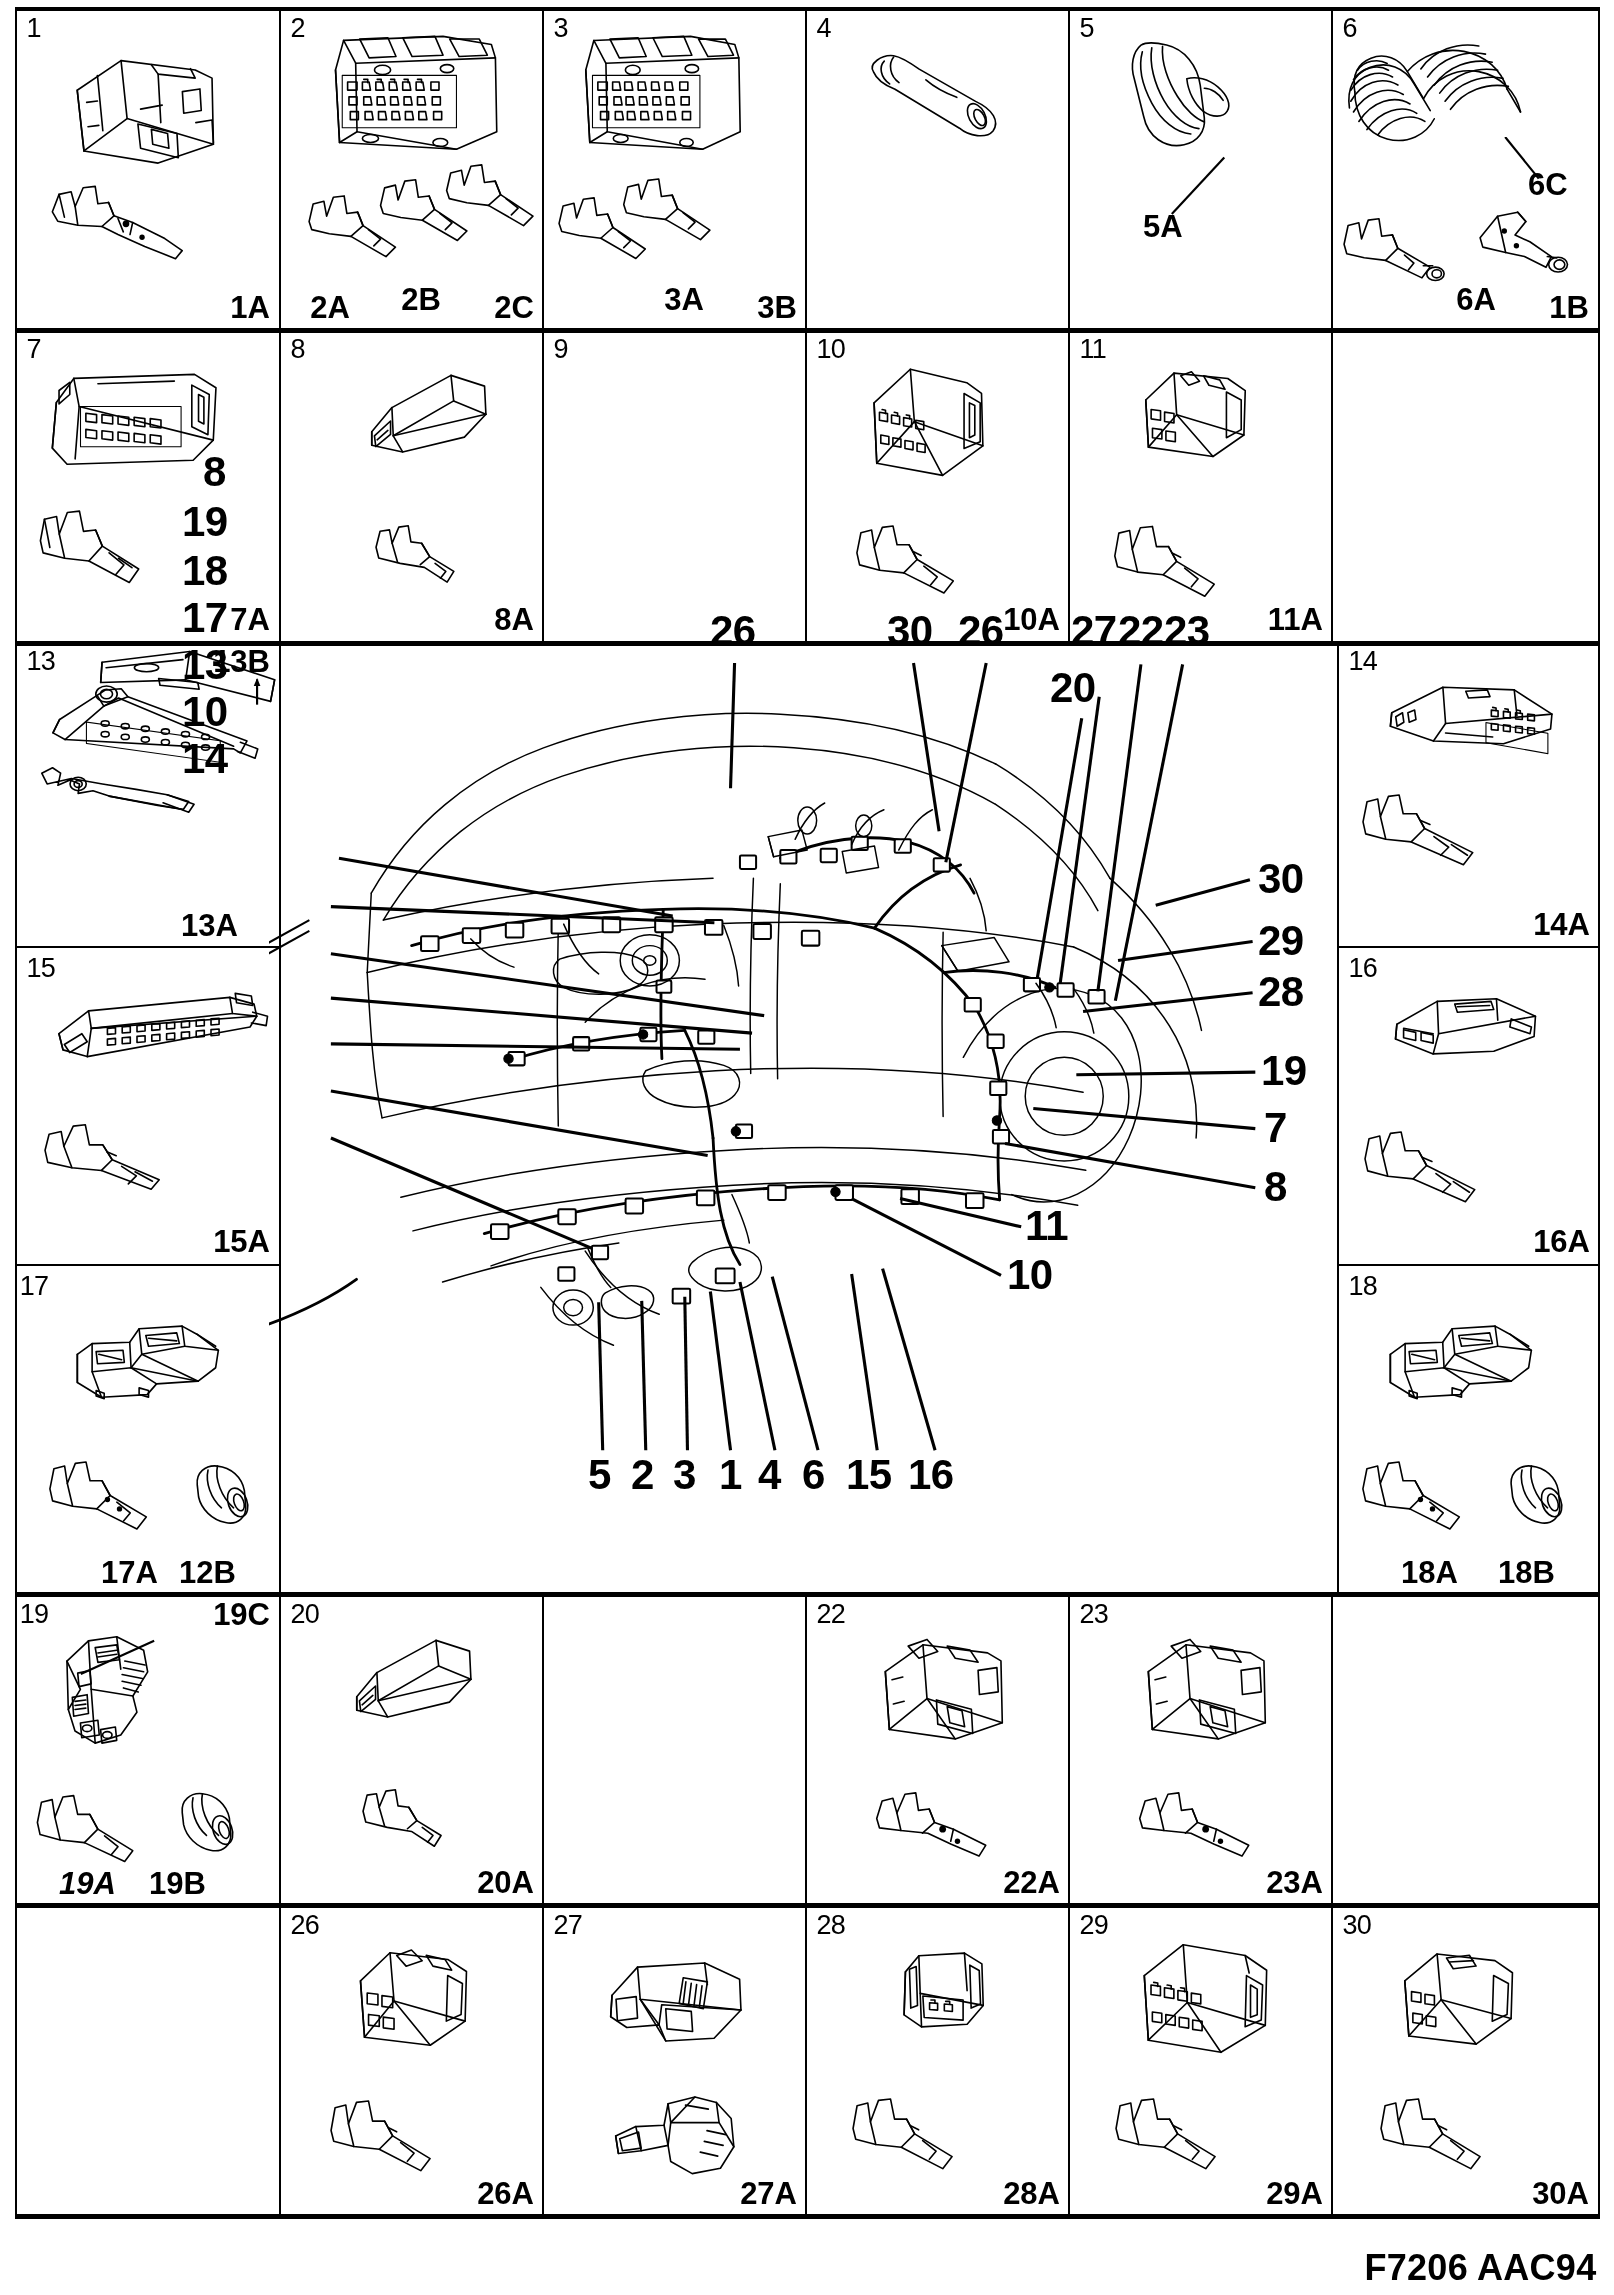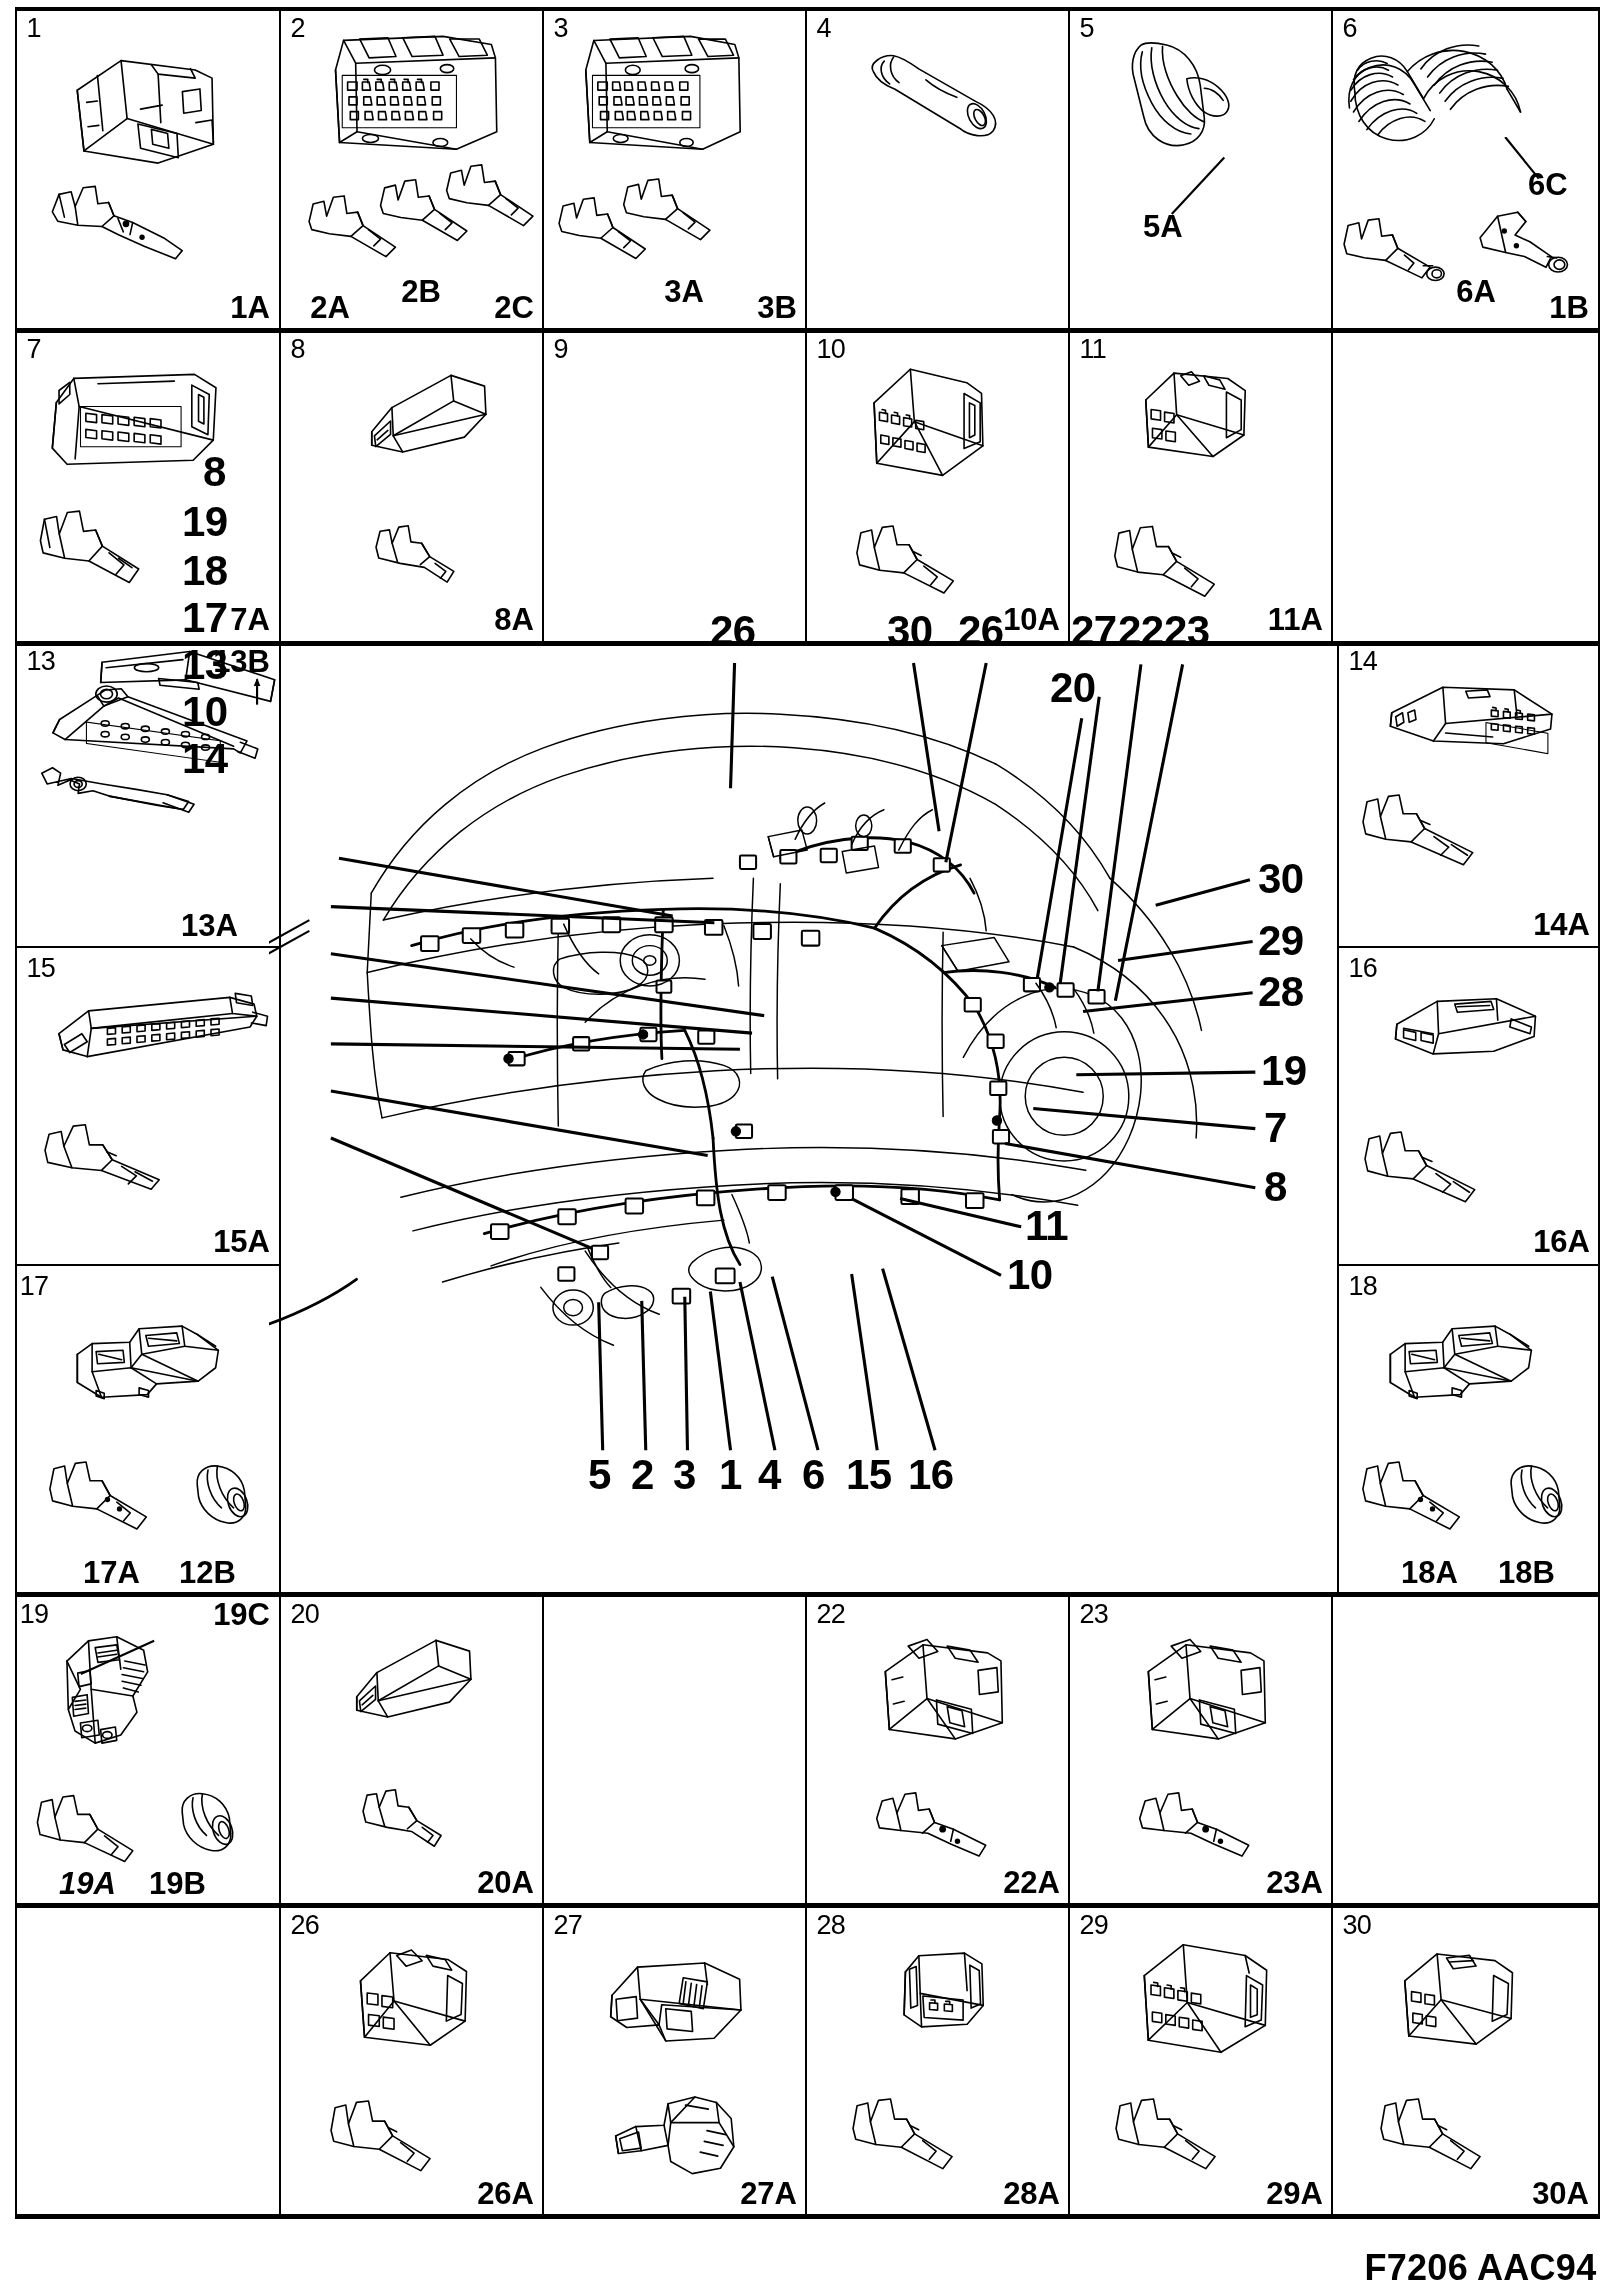--- a/index.html
+++ b/index.html
@@ -38,21 +38,21 @@
   .cell .cap {
     position: absolute;
     font-size: 31px;
     line-height: 31px;
     font-weight: 700;
     letter-spacing: 0px;
     font-family: "Liberation Sans", sans-serif;
     white-space: nowrap;
   }
   .cap.br { right: 8px; bottom: 4px; }
-  .cap.br2 { right: 101px; bottom: 20px; }
+  .cap.br2 { right: 101px; bottom: 12px; }
   .cap.br3 { right: 192px; bottom: 4px; }
   .cap.tr { right: 8px; top: 2.7px; }
 
   
   .hr {
     position: absolute;
     background: #000;
     height: 4.7px;
   }
   .hr.thin { height: 2px; }
@@ -703,21 +703,21 @@
     </div>
     <div class="art" style="left:168px; top:190px;">
       <svg width="81" height="74" viewBox="0 0 120 110">
         <path d="M18 40 C16 22 30 10 48 12 C68 14 84 28 88 48 L90 70 C92 88 78 100 60 96 C40 92 24 76 20 58 Z"></path>
         <path d="M34 18 C30 36 38 60 54 74"></path>
         <path d="M48 12 C44 32 54 58 72 74"></path>
         <ellipse cx="78" cy="66" rx="14" ry="22" transform="rotate(-20 78 66)"></ellipse>
         <ellipse cx="80" cy="66" rx="7" ry="13" transform="rotate(-20 80 66)"></ellipse>
       </svg>
     </div>
-    <span class="cap" style="left:66px; bottom:2.7px;">17A</span>
+    <span class="cap" style="left:84px; bottom:2.7px;">17A</span>
     <span class="cap" style="left:162px; bottom:2.7px;">12B</span>
   </div>
 
   <div class="cell" style="left:1339px; top:643px; width:259px; height:301px;">
     <span class="idx">14</span>
     <div class="art" style="left:46px; top:36px;">
       <svg width="175" height="81" viewBox="0 0 260 120">
         <path d="M10 50 L86 12 L192 16 L248 52 L246 74 L176 96 L72 92 L8 70 Z"></path>
         <path d="M10 50 L8 70"></path>
         <path d="M86 12 L90 66 L248 52"></path>

